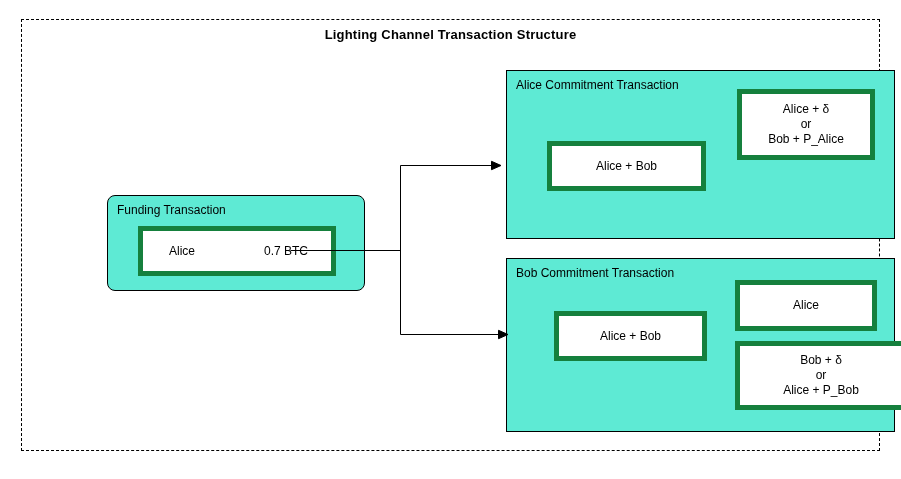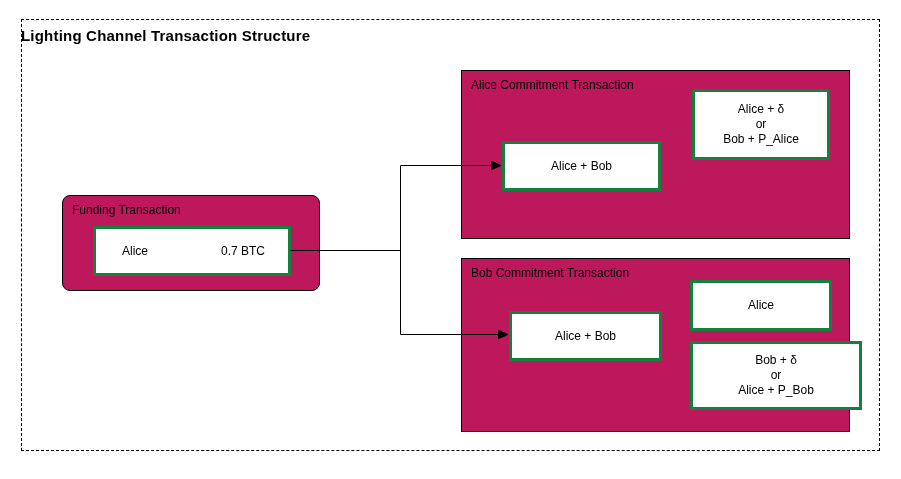--- a/index.html
+++ b/index.html
@@ -15,40 +15,42 @@
 
   .outer-dashed {
     position: absolute;
     left: 21px; top: 19px; width: 859px; height: 432px;
     border: 1px dashed #000000;
     background: #ffffff;
   }
   .diagram-title {
     position: absolute;
     left: 21px; top: 27px; width: 859px;
-    font-size: 15px;
+    text-align: center;
+    font-size: 13px;
     font-weight: bold;
     letter-spacing: 0.2px;
   }
 
   .group-box {
     position: absolute;
     border: 1px solid #000000;
-    background: #be185d;
+    background: #5eead4;
+    margin-left: 45px;
   }
   .group-label {
     position: absolute;
     left: 9px; top: 7px;
     font-size: 12px;
     white-space: nowrap;
   }
 
   .node-box {
     position: absolute;
-    border: 3px solid #15803d;
+    border: 5px solid #15803d;
     background: #ffffff;
     display: flex;
     flex-direction: column;
     align-items: center;
     justify-content: center;
     font-size: 12px;
     line-height: 15px;
     text-align: center;
   }
 

